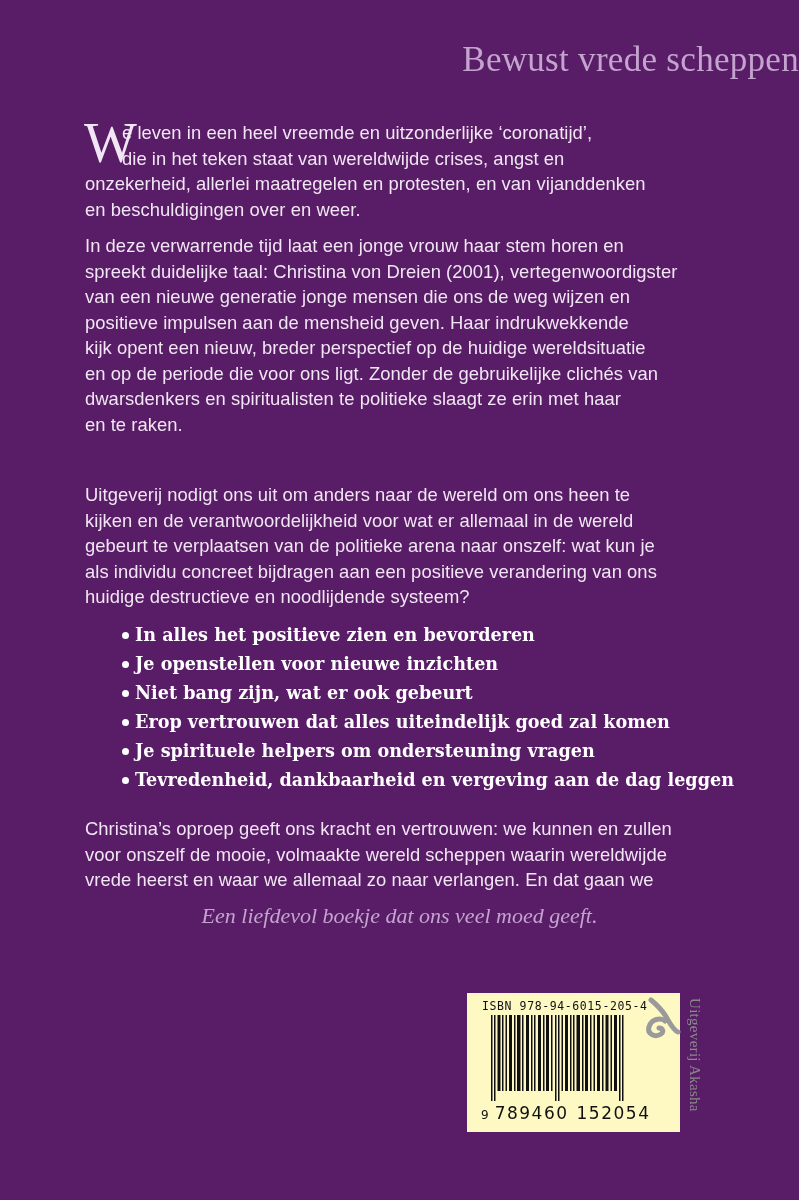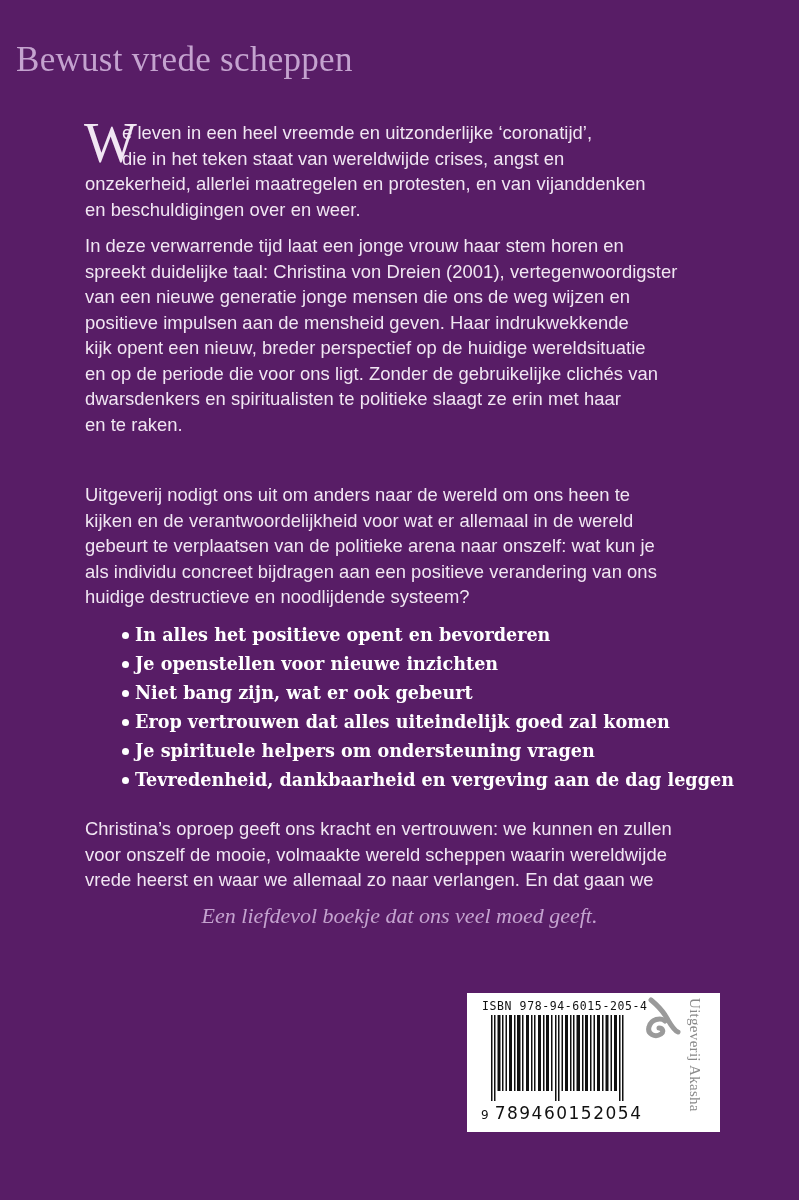--- a/index.html
+++ b/index.html
@@ -4,22 +4,22 @@
 <style>
   html, body { margin: 0; padding: 0; }
   body {
     width: 799px; height: 1200px;
     background: #581d66;
     position: relative;
     overflow: hidden;
     font-family: "Liberation Sans", "DejaVu Sans", sans-serif;
   }
   .title {
-    position: absolute; left: 16px; right: 0; top: 40px;
-    text-align: left;
+    position: absolute; left: 0; right: 0; top: 40px;
+    text-align: right;
     font-family: "Liberation Serif", "DejaVu Serif", serif;
     font-size: 35px;
     color: #c4a3cf;
     letter-spacing: 0.3px;
   }
   .body-text {
     position: absolute; left: 85px; width: 640px;
     font-family: "Liberation Sans", "DejaVu Sans", sans-serif;
     font-size: 18.4px;
     line-height: 25.5px;
@@ -58,22 +58,22 @@
   .tagline {
     position: absolute; left: 0; right: 0; top: 903px;
     text-align: center;
     font-family: "Liberation Serif", "DejaVu Serif", serif;
     font-style: italic;
     font-size: 22px;
     color: #c4a3cf;
   }
   .isbn-box {
     position: absolute; left: 467px; top: 993px;
-    width: 253px; height: 139px;
-    background: #ffffff;
+    width: 213px; height: 139px;
+    background: #fef9c3;
   }
   .isbn-label {
     position: absolute; left: 15px; top: 6px;
     font-family: "DejaVu Sans Mono", "Liberation Mono", monospace;
     font-size: 11.5px; letter-spacing: 0.6px;
     color: #111;
   }
   .barcode {
     position: absolute; left: 14px; top: 22px;
     width: 156px; height: 108px;
@@ -124,21 +124,21 @@
   <span class="line">Uitgeverij nodigt ons uit om anders naar de wereld om ons heen te</span>
   <span class="line">kijken en de verantwoordelijkheid voor wat er allemaal in de wereld</span>
   <span class="line">gebeurt te verplaatsen van de politieke arena naar onszelf: wat kun je</span>
   <span class="line">als individu concreet bijdragen aan een positieve verandering van ons</span>
   <span class="line">huidige destructieve en noodlijdende systeem?</span>
 </div>
 
 <ul class="bullets">
   <li>
       <span class="bullet-dot"></span>
-      <span>In alles het positieve opent en bevorderen</span>
+      <span>In alles het positieve zien en bevorderen</span>
     </li>
   <li>
       <span class="bullet-dot"></span>
       <span>Je openstellen voor nieuwe inzichten</span>
     </li>
   <li>
       <span class="bullet-dot"></span>
       <span>Niet bang zijn, wat er ook gebeurt</span>
     </li>
   <li>
@@ -198,21 +198,21 @@
         <rect x="116" y="0" width="3" height="76"></rect>
         <rect x="121" y="0" width="1.5" height="76"></rect>
         <rect x="124.5" y="0" width="3" height="76"></rect>
         <rect x="129.5" y="0" width="1.5" height="76"></rect>
         <rect x="133" y="0" width="3" height="76"></rect>
         <rect x="138" y="0" width="1.5" height="86"></rect>
         <rect x="141" y="0" width="1.5" height="86"></rect>
       </g>
     </svg>
     <div class="barcode-digits">
-      <span style="font-size:12px; margin-right:6px;">9</span><span style="letter-spacing:1.5px; margin-right:0;">789460</span><span style="letter-spacing:1.5px;">152054</span>
+      <span style="font-size:12px; margin-right:6px;">9</span><span style="letter-spacing:1.5px; margin-right:8px;">789460</span><span style="letter-spacing:1.5px;">152054</span>
     </div>
   </div>
   <svg class="publisher-logo" viewBox="0 0 38 44">
     <path d="M8 3 C14 8, 18 12, 22 18 C27 26, 30 33, 35 35" fill="none" stroke="#9a9a9a" stroke-width="5" stroke-linecap="round"></path>
     <path d="M22 24 C18 20, 8 22, 6 30 C4 37, 12 41, 18 37 C21 35, 20 31, 16 31" fill="none" stroke="#9a9a9a" stroke-width="5" stroke-linecap="round"></path>
   </svg>
   <div class="publisher-name">Uitgeverij Akasha</div>
 </div>
 
 </body></html>

